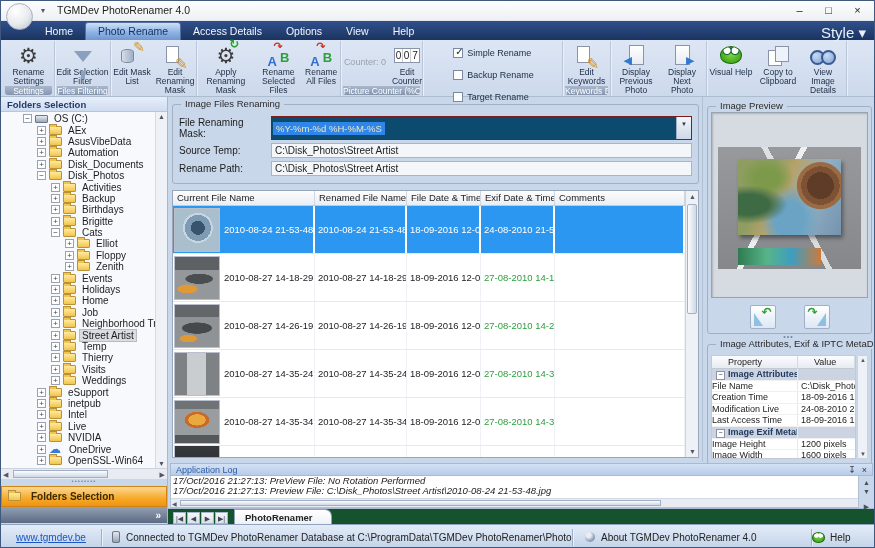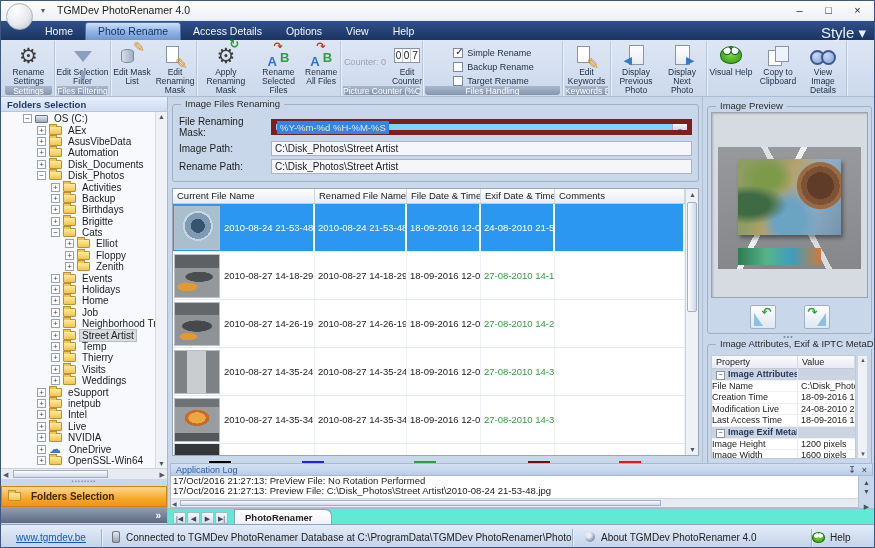--- a/index.html
+++ b/index.html
@@ -42,21 +42,21 @@
   .ab{position:relative;width:24px;height:21px;font-weight:bold;}
   .ab .A{position:absolute;left:1px;bottom:0;font-size:13px;color:#2f6fd1;}
   .ab .B{position:absolute;right:1px;bottom:4px;font-size:13px;color:#2e9e3f;}
   .ab .arr{position:absolute;left:7px;top:-3px;color:#d03020;font-size:11px;}
   .digits{display:flex;border:1px solid #8a94a8;background:#fff;}
   .digits span{width:8px;height:13px;font-size:10px;line-height:13px;text-align:center;border-right:1px solid #c8cdd6;color:#222;}
   .digits span:last-child{border-right:none;}
   .counter-status{font-size:9px;color:#9aa2ae;margin:14px 4px 0 4px;white-space:nowrap;}
   .globe{width:24px;height:24px;border-radius:50%;border:1px solid #1a6a8e;box-shadow:inset -3px -4px 5px rgba(0,0,60,.35);
     background:radial-gradient(circle at 32% 28%,#cdeef6 0 15%,transparent 16%),radial-gradient(circle at 45% 45%,#44b05a 0 40%,#1d7fae 42% 100%);}
-  .cbcol{display:flex;flex-direction:column;gap:4px;margin:5px 2px 0 4px;}
+  .cbcol{display:flex;flex-direction:column;gap:12px;margin:5px 2px 0 4px;}
   .cbrow{display:flex;align-items:center;gap:4px;font-size:9px;color:#1c2c44;white-space:nowrap;}
   .cb{width:10px;height:10px;border:1px solid #7a8aa0;background:#fff;position:relative;flex:none;}
   .cb.on::after{content:"✓";position:absolute;left:1px;top:-3px;font-size:10px;color:#222;}
   .page{position:relative;width:15px;height:20px;background:linear-gradient(#ffffff,#e8ecf2);border:1px solid #8a94a8;}
   .page .parr{position:absolute;bottom:-1px;font-size:11px;font-weight:bold;color:#2f7ad1;}
   .parr.l{left:-6px;} .parr.r{right:-6px;}
   .copyic{position:relative;width:21px;height:19px;}
   .copyic::before,.copyic::after{content:"";position:absolute;width:12px;height:14px;border:1px solid #8a94a8;background:#fff;}
   .copyic::before{left:0;top:4px;} .copyic::after{left:7px;top:0;background:#eef3fb;}
   .binoc{position:relative;width:26px;height:17px;}
@@ -99,21 +99,21 @@
   .orange{height:21px;background:linear-gradient(#fcd894,#f7a928 60%,#ef9215);border:1px solid #d08414;display:flex;align-items:center;gap:6px;padding-left:6px;font-size:10px;font-weight:bold;color:#3a2a00;}
   .chev{height:16px;background:linear-gradient(#93a0b4,#5c6a82);display:flex;justify-content:flex-end;align-items:center;padding-right:6px;color:#fff;font-size:10px;font-weight:bold;}
 
   
   .gbox{position:relative;border:1px solid #a3afc2;border-radius:3px;margin:7px 3px 0 4px;padding:8px 4px 4px;}
   .gtitle{position:absolute;top:-7px;left:8px;font-size:9.5px;color:#2a2a2a;background:#c9d7ea;padding:0 4px;white-space:nowrap;}
 
   
   .frow{display:flex;align-items:center;margin:3px 2px;}
   .flabel{width:92px;font-size:10px;color:#1c1c1c;flex:none;}
-  .combo{flex:1;height:16px;background:#7dd3fc;border:5px solid #7f1d1d;display:flex;align-items:center;position:relative;padding-left:1px;}
+  .combo{flex:1;height:24px;background:#0c4a6e;border:1px solid #7f1d1d;display:flex;align-items:center;position:relative;padding-left:1px;}
   .combo-val{background:#2f86e8;color:#efe6bd;font-size:9.5px;padding:1px 3px;white-space:nowrap;}
   .combo-btn{position:absolute;right:0;top:0;bottom:0;width:15px;background:linear-gradient(#f4f7fb,#cdd8e8);border-left:1px solid #9fb0c8;font-size:6px;color:#334;text-align:center;line-height:14px;}
   .field{flex:1;height:15px;background:#f4f6f9;border:1px solid #aab4c4;font-size:10px;color:#222;padding:0 3px;line-height:13px;white-space:nowrap;overflow:hidden;}
 
   
   .ftable{position:relative;height:268px;margin:6px 3px 0 4px;border:1px solid #9aa6ba;background:#fff;overflow:hidden;}
   .tgrid{width:calc(100% - 13px);}
   .thead{display:grid;grid-template-columns:142px 92px 74px 74px 1fr;height:15px;background:linear-gradient(#fdfdfe,#e9edf4);border-bottom:1px solid #c3cad6;font-size:9.5px;color:#222;}
   .thead div{border-right:1px solid #cfd6e0;padding:1px 0 0 4px;white-space:nowrap;overflow:hidden;}
   .trow2{display:grid;grid-template-columns:142px 92px 74px 74px 1fr;height:48px;border-bottom:1px solid #e6eaef;background:#fff;font-size:9.5px;color:#1c1c1c;}
@@ -165,44 +165,44 @@
   .rottri{position:absolute;left:3px;bottom:2px;width:0;height:0;border-right:9px solid transparent;border-bottom:13px solid #8fc0e2;}
   .rotbtn.r .rottri{left:auto;right:3px;border-right:none;border-left:9px solid transparent;}
   .rotg{position:absolute;top:-1px;right:3px;color:#2fa03a;font-weight:bold;font-size:12px;}
   .rotbtn.r .rotg{right:auto;left:3px;}
   .splitdots{height:8px;text-align:center;font-size:7px;color:#78879e;line-height:6px;letter-spacing:1px;}
 
   
   .metawrap{position:relative;margin:2px 0;height:104px;}
   .metagrid{position:absolute;left:0;top:0;right:12px;bottom:0;overflow:hidden;border:1px solid #c3cad6;background:#fff;}
   .mhead{display:grid;grid-template-columns:86px 1fr;height:13px;background:linear-gradient(#fbfcfe,#e7ebf2);border-bottom:1px solid #c3cad6;font-size:9px;color:#222;}
-  .mhead div{border-right:1px solid #d4dae2;padding-left:4px;line-height:13px;}
+  .mhead div{border-right:1px solid #d4dae2;padding-left:16px;line-height:13px;}
   .mrow{display:grid;grid-template-columns:86px 1fr;height:11.6px;font-size:9px;background:#fff;border-bottom:1px solid #eef0f4;color:#222;}
   .mrow div{line-height:11px;white-space:nowrap;overflow:hidden;}
   .mprop{border-right:1px solid #e5e9ef;}
   .mval{padding-left:3px;}
   .mrow.group{background:#ccd4e2;font-weight:bold;color:#223a5e;}
   .mrow.group .mprop{padding-left:4px;}
   .mrow.group .mprop::before{content:"−";display:inline-block;width:7px;height:7px;border:1px solid #8a96a8;background:#fff;font-size:7px;line-height:6px;text-align:center;margin-right:3px;font-weight:normal;color:#333;}
   .mvscroll{position:absolute;right:0;top:0;bottom:0;width:11px;background:#eef1f6;border:1px solid #cdd3dd;font-size:6px;color:#556;text-align:center;}
   .mvscroll .up{position:absolute;top:1px;left:2px;} .mvscroll .dn{position:absolute;bottom:1px;left:2px;}
 
   
   .logpanel{height:46px;position:relative;margin:1px 1px 0 2px;}
   .loghead{height:13px;display:flex;justify-content:space-between;align-items:center;padding:0 5px;background:linear-gradient(#d3e1f4,#b9cce8);border:1px solid #a9b9d2;font-size:9px;color:#2a5ca8;}
   .logicons{display:flex;gap:6px;color:#334;font-size:9px;}
   .logbody{position:absolute;left:0;right:14px;top:13px;bottom:0;background:#fff;border:1px solid #b4c0d2;border-top:none;overflow:hidden;}
-  .logline{font-size:9.5px;line-height:10.3px;color:#222;padding-left:2px;white-space:nowrap;}
+  .logline{font-size:9.5px;line-height:10.3px;color:#222;padding-left:2px;white-space:nowrap;font-style:italic;}
   .loghs{position:absolute;left:0;right:0;bottom:0;height:9px;background:#e8ecf2;border-top:1px solid #d4dae2;}
   .loghs .la{position:absolute;left:1px;top:1px;font-size:6px;color:#556;}
   .loghs-thumb{position:absolute;left:9px;top:1px;width:70%;height:6px;background:linear-gradient(#fdfdfe,#cfd8e6);border:1px solid #9fb0c8;}
   .lograil{position:absolute;right:0;top:14px;bottom:0;width:13px;display:flex;flex-direction:column;align-items:center;gap:2px;font-size:7px;color:#455;padding-top:2px;}
 
   
-  .tabbar{height:16px;background:#5eead4;border-top:1px solid #aab9cf;display:flex;align-items:flex-end;padding-left:5px;}
+  .tabbar{height:16px;background:#14532d;border-top:1px solid #aab9cf;display:flex;align-items:flex-end;padding-left:5px;}
   .tnav{width:13px;height:12px;font-size:7px;color:#445;text-align:center;line-height:12px;background:linear-gradient(#f4f7fb,#d8e1ee);border:1px solid #a9b6ca;margin-right:1px;}
   .doctab{height:15px;background:linear-gradient(#ffffff,#eef2f8);border:1px solid #8fa0b8;border-bottom:none;border-radius:0 7px 0 0;font-size:9.5px;font-weight:bold;color:#222;padding:0 18px 0 10px;line-height:15px;margin-left:5px;}
 
   
   .sb{display:flex;align-items:center;height:25px;background:linear-gradient(#e3ecf8,#c2d2e8);border-top:1px solid #8fa3c0;font-size:10px;color:#222;}
   .sbsep{width:1px;height:17px;background:#9fb0c8;box-shadow:1px 0 0 #eaf0f8;}
   .sblink{width:100px;text-align:center;color:#1a56c4;text-decoration:underline;}
   .sbconn{flex:1;display:flex;align-items:center;gap:6px;padding-left:10px;min-width:0;}
   .sbconn span{white-space:nowrap;overflow:hidden;}
   .sbabout{width:238px;display:flex;align-items:center;gap:6px;padding-left:12px;}
@@ -643,21 +643,21 @@
           <div class="gbox">
             <span class="gtitle">Image Files Renaming</span>
             <div class="frow">
               <span class="flabel">File Renaming Mask:</span>
               <div class="combo">
                 <span class="combo-val">%Y-%m-%d %H-%M-%S</span>
                 <span class="combo-btn">▼</span>
               </div>
             </div>
             <div class="frow">
-              <span class="flabel">Image Path:</span>
+              <span class="flabel">Source Temp:</span>
               <div class="field">C:\Disk_Photos\Street Artist</div>
             </div>
             <div class="frow">
               <span class="flabel">Rename Path:</span>
               <div class="field">C:\Disk_Photos\Street Artist</div>
             </div>
           </div>
 
           <div class="ftable">
             <div class="tgrid">

